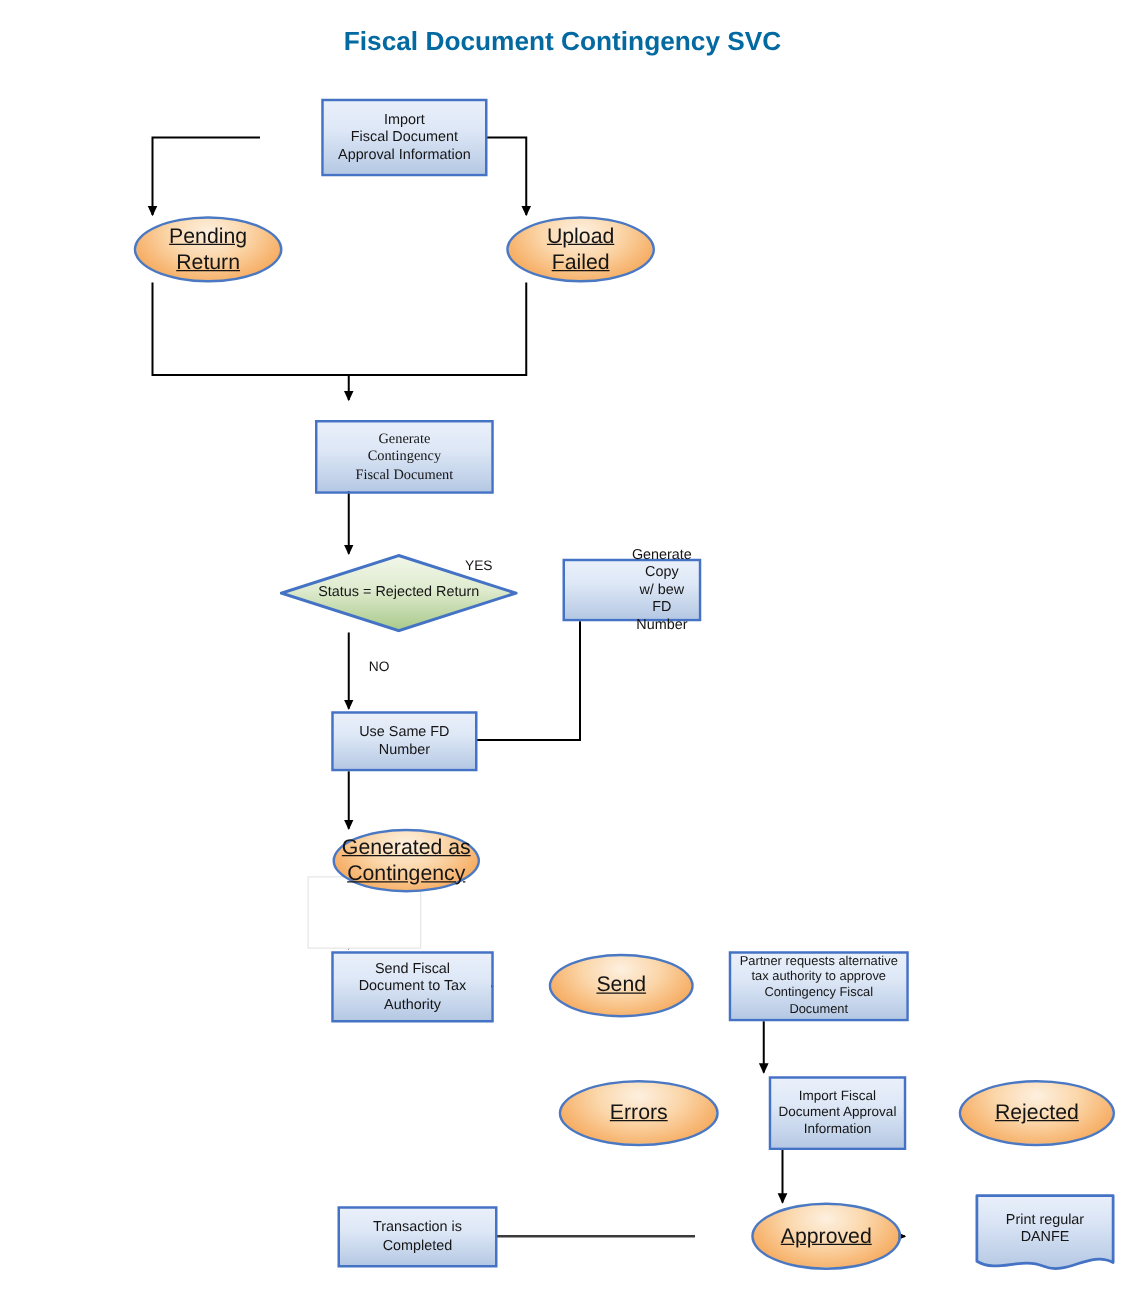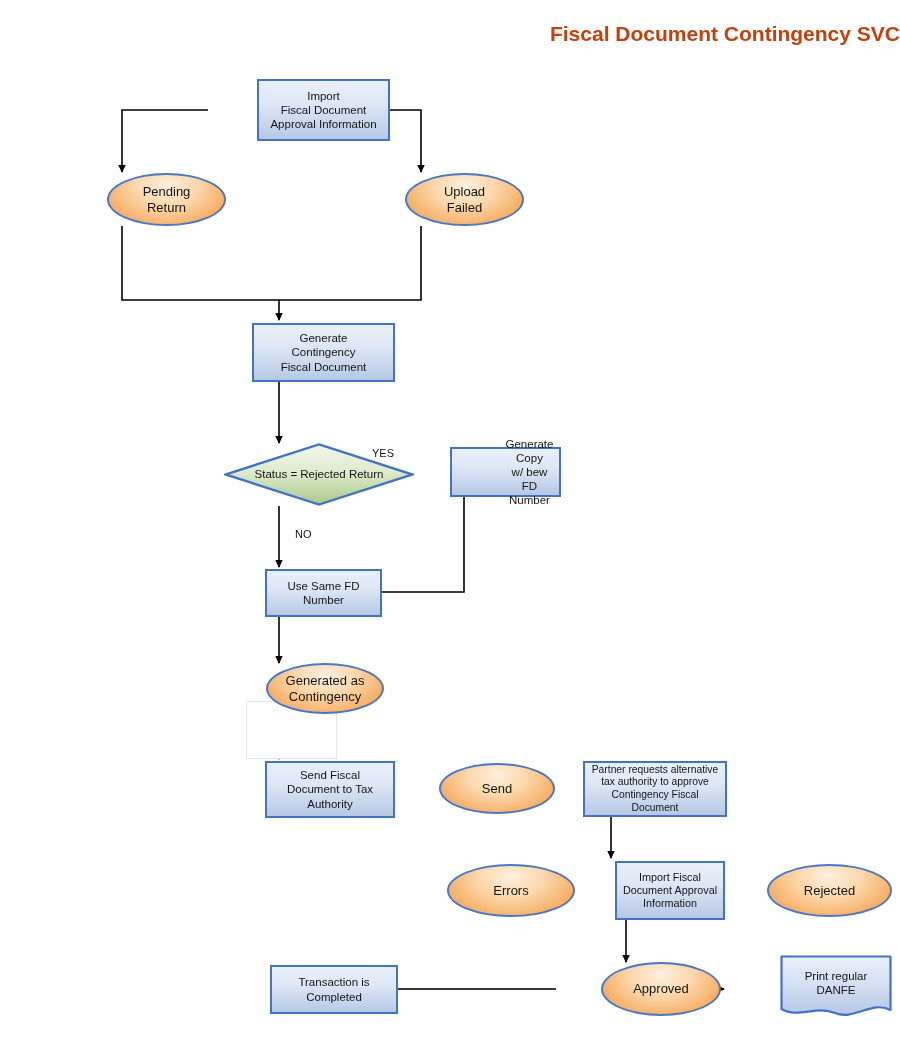--- a/index.html
+++ b/index.html
@@ -52,21 +52,22 @@
     border: 2px solid #4472c4;
     background: linear-gradient(to bottom, #eaf0fa 0%, #dde7f6 40%, #c3d3ea 80%, #b5c8e3 100%);
     font-size: 11.5px;
   }
 
   
   .ellipse {
     border: 2px solid #4a78c2;
     border-radius: 50%;
     background: radial-gradient(ellipse at 50% 22%, #fdf0e0 0%, #fbd7ab 38%, #f6ad63 78%, #f09b4b 100%);
-    font-size: 13px;
+    font-size: 17px;
+    text-decoration: underline;
   }
 
   
   .decision {
     background: transparent;
     border: none;
   }
   .decision .dshape {
     position: absolute;
     left: 0; top: 0;
@@ -113,24 +114,24 @@
     z-index: 4;
     white-space: nowrap;
   }
 
   
   #title {
     position: absolute;
     left: 0;
     top: 22px;
     width: 900px;
-    text-align: right;
+    text-align: center;
     font-size: 21px;
     font-weight: bold;
-    color: #c2410c;
+    color: #0369a1;
     z-index: 5;
   }
 </style>
 </head>
 <body>
 
 <div id="canvas">
 
   <div id="title">Fiscal Document Contingency SVC</div>
 
@@ -197,21 +198,21 @@
   <div class="node ellipse" style="left:63px; top:173px; width:119px; height:53px;">
     <span class="lbl">Pending
 Return</span>
   </div>
 
   <div class="node ellipse" style="left:361px; top:173px; width:119px; height:53px;">
     <span class="lbl">Upload
 Failed</span>
   </div>
 
-  <div class="node proc" style="left:208px; top:323px; width:143px; height:59px;">
+  <div class="node proc" style="left:208px; top:336px; width:143px; height:59px;font-family:Liberation Serif, serif;">
     <span class="lbl">Generate
 Contingency
 Fiscal Document</span>
   </div>
 
   <div class="node decision" style="left:180px; top:443px; width:190px; height:63px;">
     <svg class="dshape" viewBox="0 0 190 63" preserveAspectRatio="none">
       <defs>
         <linearGradient id="gradDiamond" x1="0" y1="0" x2="0" y2="1">
           <stop offset="0%" stop-color="#f2f7ea"></stop>

